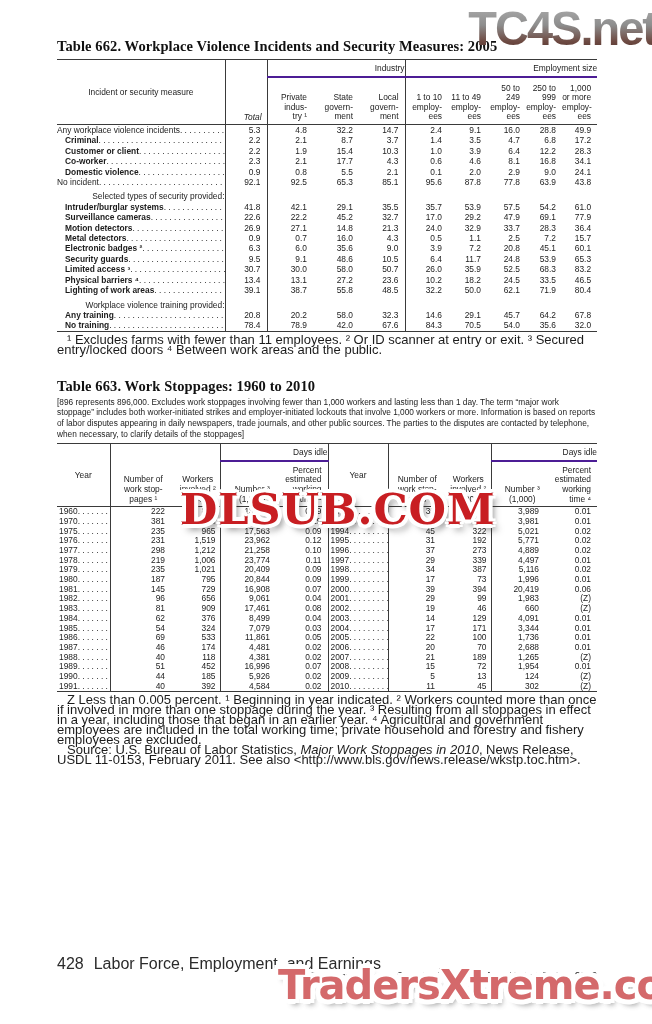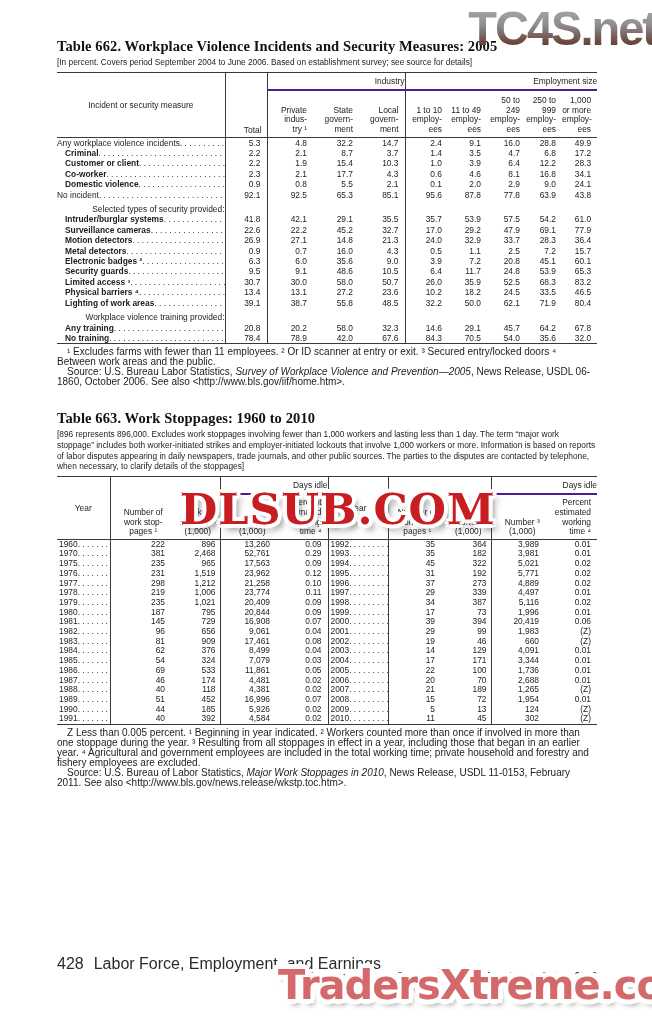--- a/index.html
+++ b/index.html
@@ -22,21 +22,21 @@
   .bR{border-right:1px solid #3a3a3a;}
   .grp{border-bottom:2px solid #4c1d95;text-align:right;vertical-align:middle;}
   tr.h1 th{height:16px;}
   .colh{vertical-align:bottom;text-align:right;white-space:pre-line;
         padding:0 6px 2px 0;line-height:9.6px;}
   .num{text-align:right;}
 
   
   #t662 tr.h2 th{height:44px;}
   #t662 .stub-h{vertical-align:middle;text-align:center;}
-  #t662 .total-h{vertical-align:bottom;text-align:right;padding:0 5px 2px 7px;}
+  #t662 .total-h{vertical-align:bottom;text-align:right;padding:0 5px 2px 7px;font-style:italic;}
   #t662 tbody td{line-height:10.4px;}
   #t662 td.num{padding-right:6px;}
   #t662 .c0{padding-right:5px;}
   #t662 tr.sec td{padding-top:4px;}
   #t662 .stub{overflow:hidden;}
   #t662 .ind .lbl{padding-left:8px;font-weight:bold;}
 
   
   #t663 tr.h2 th{height:42px;}
   #t663 .year-h{vertical-align:middle;text-align:center;margin-top:44px;}
@@ -48,21 +48,21 @@
   #t663 .k3{padding-right:14px;}
   #t663 .k4{padding-right:6px;}
   #t663 .year{overflow:hidden;padding-left:2px;}
 
   .cellflex{display:flex;align-items:baseline;overflow:hidden;justify-content:flex-end;}
   .lbl{white-space:nowrap;}
   .dots{flex:1 1 auto;overflow:hidden;white-space:nowrap;}
   .dots::after{content:". . . . . . . . . . . . . . . . . . . . . . . . . . . . . . . . . . . . . . . . . . . . . .";}
 
   
-  .fn,.src{font-size:10px;line-height:10px;margin:3px 0 0 0;text-indent:10px;}
+  .fn,.src{font-size:13px;line-height:10px;margin:3px 0 0 0;text-indent:10px;}
   .src{margin-top:0;}
   .it{font-style:italic;}
 
   
   .footer-line{position:absolute;left:57px;top:955px;font-size:16px;color:#2b2b2b;}
   .footer-line .pgnum{margin-right:10px;}
   .credit{position:absolute;left:57px;top:971px;width:540px;text-align:right;
           font-size:10px;color:#2b2b2b;}
 
   
@@ -89,21 +89,20 @@
 </head>
 <body>
 
 <div class="page">
 
   <div class="wm-top">TC4S.net</div>
 
   <div class="content">
 
     <h2 class="tbl-title" id="t662-title">Table 662. Workplace Violence Incidents and Security Measures: 2005</h2>
-    <p class="bracket">[In percent. Covers period September 2004 to June 2006. Based on establishment survey; see source for details]</p>
 
     <table id="t662">
       <colgroup>
         <col style="width:168px">
           <col style="width:42px">
           <col style="width:46px">
           <col style="width:46px">
           <col style="width:46px">
         <col style="width:43px">
           <col style="width:39px">
@@ -467,21 +466,20 @@
             <td class="num c4">84.3</td>
             <td class="num c5">70.5</td>
             <td class="num c6">54.0</td>
             <td class="num c7">35.6</td>
             <td class="num c8">32.0</td>
           </tr>
         </tbody>
     </table>
 
     <p class="fn">¹ Excludes farms with fewer than 11 employees. ² Or ID scanner at entry or exit. ³ Secured entry/locked doors ⁴ Between work areas and the public.</p>
-    <p class="src"><span>Source: U.S. Bureau Labor Statistics, </span><span class="it">Survey of Workplace Violence and Prevention—2005</span><span>, News Release, USDL 06-1860, October 2006. See also &lt;http://www.bls.gov/iif/home.htm&gt;.</span></p>
 
     <h2 class="tbl-title" id="t663-title">Table 663. Work Stoppages: 1960 to 2010</h2>
     <p class="bracket">[896 represents 896,000. Excludes work stoppages involving fewer than 1,000 workers and lasting less than 1 day. The term “major work stoppage” includes both worker-initiated strikes and employer-initiated lockouts that involve 1,000 workers or more. Information is based on reports of labor disputes appearing in daily newspapers, trade journals, and other public sources. The parties to the disputes are contacted by telephone, when necessary, to clarify details of the stoppages]</p>
 
     <table id="t663">
       <colgroup>
         <col style="width:53px">
           <col style="width:66px">
           <col style="width:44px">
           <col style="width:64px">

